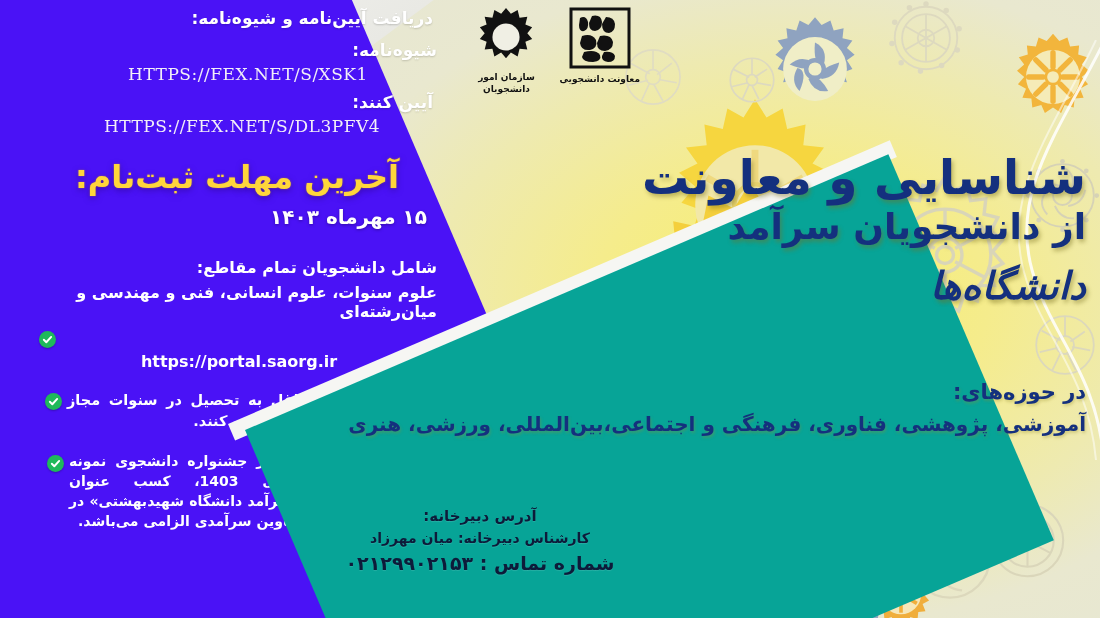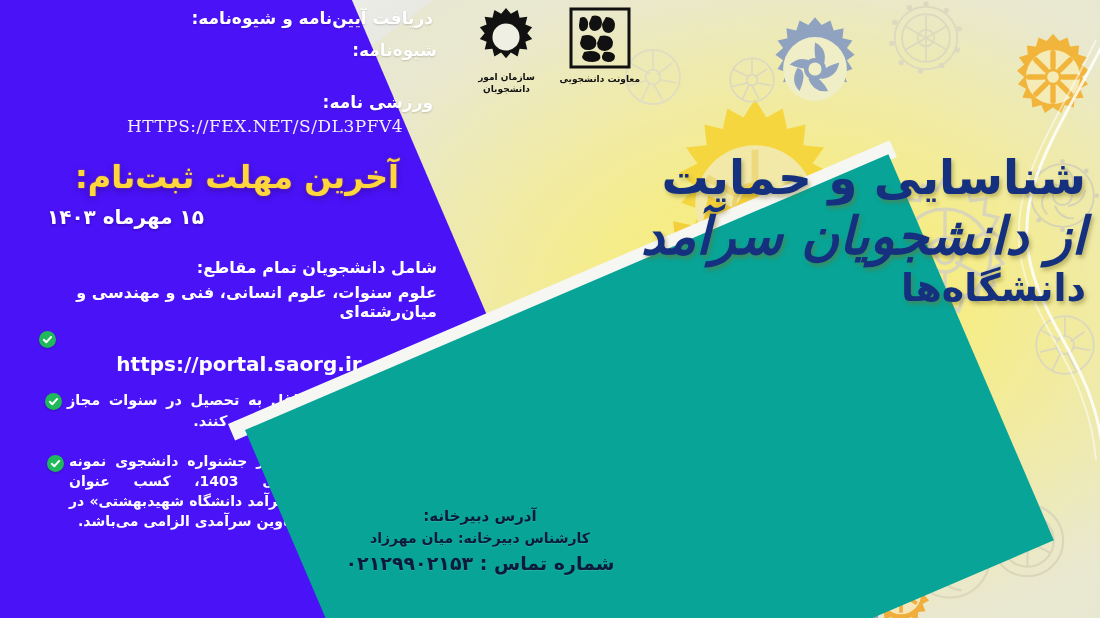--- a/index.html
+++ b/index.html
@@ -101,22 +101,22 @@
   .logo-cap{font-size:9px;color:#111;font-weight:bold;direction:rtl;text-align:center;line-height:1.3;white-space:pre-line;}
 
   
   #main-title{
     position:absolute;right:14px;top:152px;width:560px;
     direction:rtl;text-align:right;color:#14307e;font-weight:bold;
     text-shadow:2px 3px 4px rgba(120,110,30,.45);
     line-height:1.12;
   }
   #main-title .l1{font-size:47px;letter-spacing:1px;display:block;}
-  #main-title .l2{font-size:52px;letter-spacing:1px;display:block;margin-top:2px;font-style:italic;}
-  #main-title .l3{font-size:38px;letter-spacing:1px;display:block;margin-top:2px;padding-left:70px;}
+  #main-title .l2{font-size:36px;letter-spacing:1px;display:block;margin-top:2px;}
+  #main-title .l3{font-size:38px;letter-spacing:1px;display:block;margin-top:18px;padding-left:70px;font-style:italic;}
 
   #fields{
     position:absolute;right:14px;top:380px;width:1010px;
     direction:rtl;text-align:right;color:#14307e;font-weight:bold;
     text-shadow:1px 2px 3px rgba(150,140,40,.35);
   }
   #fields .f-head{font-size:21px;display:block;}
   #fields .f-list{font-size:20px;display:block;margin-top:8px;}
 </style>
 </head>
@@ -329,49 +329,52 @@
 
   <div id="purple-content">
 
     <div class="pc-block" style="top:8px;right:22px;width:370px;">
       <div class="hdr-white" style="font-size:17px;">دریافت آیین‌نامه و شیوه‌نامه:</div>
     </div>
 
     <div class="pc-block" style="top:40px;right:18px;width:370px;">
       <div class="hdr-white" style="font-size:17px;">شیوه‌نامه:</div>
     </div>
+    <div class="pc-block" style="top:64px;right:22px;width:370px;text-align:center;">
+      <div class="url-serif" style="font-size:17px;">HTTPS://FEX.NET/S/XSK1</div>
+    </div>
 
     <div class="pc-block" style="top:92px;right:22px;width:370px;">
-      <div class="hdr-white" style="font-size:17px;">ورزشی نامه:</div>
-    </div>
-    <div class="pc-block" style="top:116px;right:5px;width:370px;text-align:center;">
+      <div class="hdr-white" style="font-size:17px;">آیین کنند:</div>
+    </div>
+    <div class="pc-block" style="top:116px;right:28px;width:370px;text-align:center;">
       <div class="url-serif" style="font-size:17px;">HTTPS://FEX.NET/S/DL3PFV4</div>
     </div>
 
     <div class="pc-block" style="top:158px;right:28px;width:380px;text-align:center;">
       <div class="deadline-title" style="font-size:32px;">آخرین مهلت ثبت‌نام:</div>
     </div>
-    <div class="pc-block" style="top:205px;right:28px;width:380px;text-align:left;">
+    <div class="pc-block" style="top:205px;right:28px;width:380px;text-align:right;">
       <div class="deadline-date" style="font-size:20px;">۱۵ مهرماه ۱۴۰۳</div>
     </div>
 
     <div class="pc-block" style="top:258px;right:18px;width:400px;">
       <div class="scope-line" style="font-size:16px;">شامل دانشجویان تمام مقاطع:</div>
       <div class="scope-line" style="font-size:16px;margin-top:6px;">علوم سنوات، علوم انسانی، فنی و مهندسی و میان‌رشته‌ای</div>
     </div>
 
     <div class="pc-block" style="top:328px;right:16px;width:400px;">
       <div class="bullet-row">
         <span class="check">
           <svg width="11" height="11" viewBox="0 0 12 12">
               <path d="M2 6.3 L4.7 9 L10 3.2" fill="none" stroke="#fff" stroke-width="2.1" stroke-linecap="round" stroke-linejoin="round"></path>
             </svg>
         </span>
       </div>
-      <div class="link-line" style="font-size:20px;margin-top:4px;">https://portal.saorg.ir</div>
+      <div class="link-line" style="font-size:16px;margin-top:4px;">https://portal.saorg.ir</div>
     </div>
 
     <div class="pc-block" style="top:390px;right:10px;width:400px;">
       <div class="bullet-row">
         <span class="check">
           <svg width="11" height="11" viewBox="0 0 12 12">
               <path d="M2 6.3 L4.7 9 L10 3.2" fill="none" stroke="#fff" stroke-width="2.1" stroke-linecap="round" stroke-linejoin="round"></path>
             </svg>
         </span>
         <span class="bullet-txt" style="font-size:14.5px;width:368px;">کلیه دانشجویان شاغل به تحصیل در سنوات مجاز می‌توانند در این طرح شرکت کنند.</span>
@@ -422,19 +425,23 @@
           <path d="M32 2 l5 6 l7 -4 l2 8 l8 -1 l-2 8 l7 3 l-5 6 l5 6 l-7 3 l2 8 l-8 -1 l-2 8 l-7 -4 l-5 6 l-5 -6 l-7 4 l-2 -8 l-8 1 l2 -8 l-7 -3 l5 -6 l-5 -6 l7 -3 l-2 -8 l8 1 l2 -8 l7 4 Z"></path>
         </g>
         <circle cx="32" cy="32" r="14" fill="#f0efe4"></circle>
       </svg>
       <div class="logo-cap">سازمان امور
 دانشجویان</div>
     </div>
   </div>
 
   <div id="main-title">
-    <span class="l1">شناسایی و حمایت</span>
+    <span class="l1">شناسایی و معاونت</span>
     <span class="l2">از دانشجویان سرآمد</span>
     <span class="l3">دانشگاه‌ها</span>
   </div>
 
+  <div id="fields">
+    <span class="f-head">در حوزه‌های:</span>
+    <span class="f-list">آموزشی، پژوهشی، فناوری، فرهنگی و اجتماعی،بین‌المللی، ورزشی، هنری</span>
+  </div>
 
 </div>
 
 </body></html>

